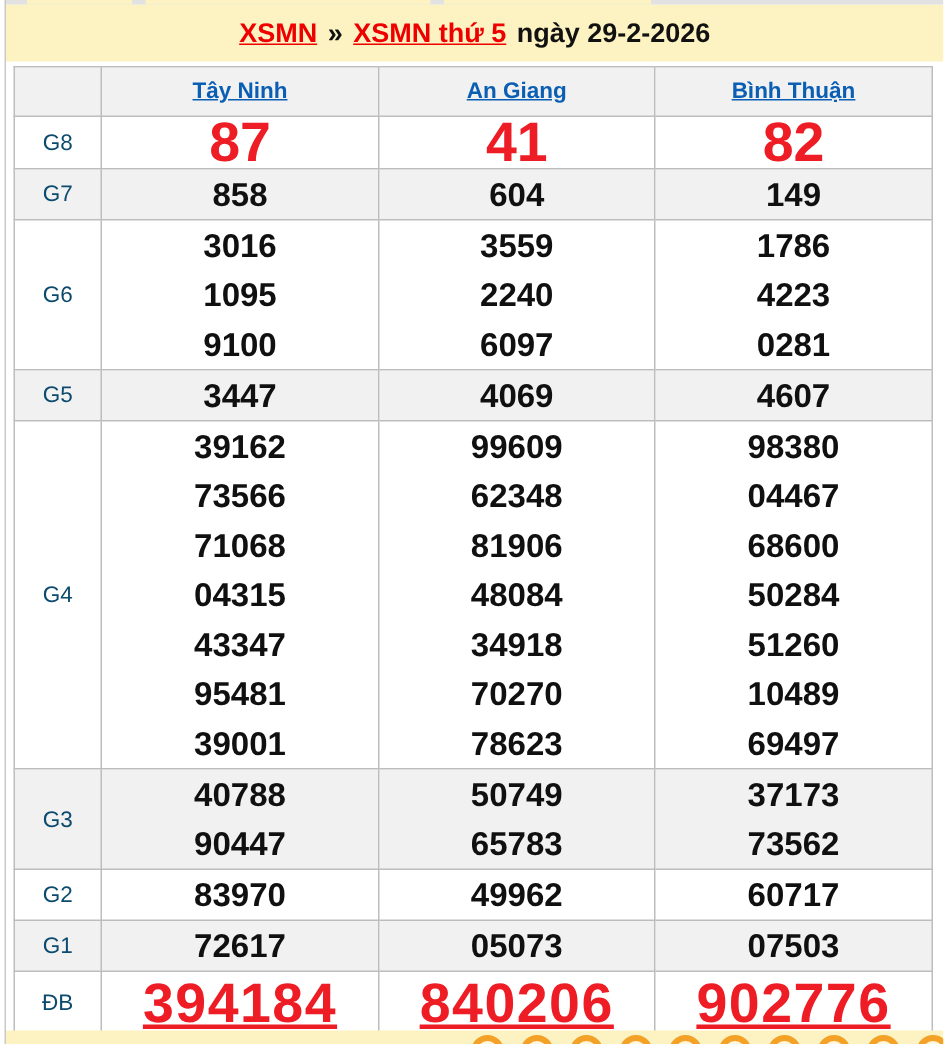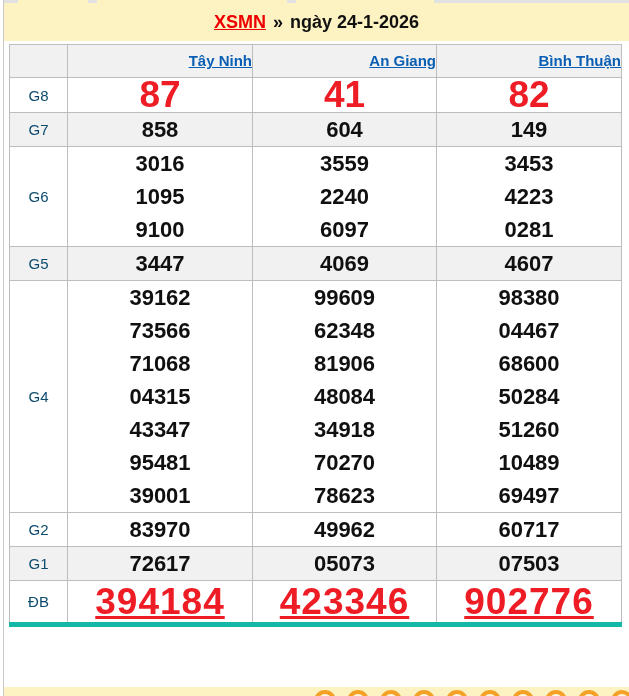--- a/index.html
+++ b/index.html
@@ -33,21 +33,21 @@
   .title-sep, .title-date { color:#111111; }
 
   
   table.results {
     border-collapse:collapse; table-layout:fixed;
     width:612px; margin:3px 0 0 5px; background:#ffffff;
   }
   table.results th, table.results td {
     border:1px solid #bdbdbd; padding:0; overflow:hidden;
   }
-  thead tr { height:33px; background:#f1f1f1;text-align:right; }
+  thead tr { height:33px; background:#f1f1f1; }
   thead th { border-bottom-color:#8f8f8f; }
   thead a.prov {
     color:#0a5fb4; font-weight:bold; font-size:15px;
     text-decoration:underline; cursor:pointer;
   }
   td.lbl-cell {
     font-size:15px; color:#0c4a6e; text-align:center;
     font-weight:normal; background:transparent;
   }
   td.vals { text-align:center; font-weight:bold; color:#101010; font-size:22px; }
@@ -76,21 +76,22 @@
 
   <div class="top-crop">
     <div class="seg seg1"></div>
     <div class="seg seg2"></div>
     <div class="seg seg3"></div>
   </div>
 
   <div class="title-bar">
     <a href="#" class="title-link">XSMN</a>
     <span class="title-sep">»</span>
-    <span class="title-date">ngày 24-1-2026</span>
+    <a href="#" class="title-link">XSMN thứ 5</a>
+    <span class="title-date">ngày 29-2-2026</span>
   </div>
 
   <table class="results">
     <colgroup>
       <col style="width:58px">
         <col style="width:185px">
         <col style="width:184px">
         <col style="width:185px">
     </colgroup>
     <thead>
@@ -138,21 +139,21 @@
             <div class="line">3016</div>
             <div class="line">1095</div>
             <div class="line">9100</div>
           </td>
           <td class="vals">
             <div class="line">3559</div>
             <div class="line">2240</div>
             <div class="line">6097</div>
           </td>
           <td class="vals">
-            <div class="line">3453</div>
+            <div class="line">1786</div>
             <div class="line">4223</div>
             <div class="line">0281</div>
           </td>
         </tr>
         <tr class="shade-gray">
           <td class="lbl-cell">G5</td>
           <td class="vals">
             <div class="line">3447</div>
           </td>
           <td class="vals">
@@ -185,20 +186,35 @@
           <td class="vals">
             <div class="line">98380</div>
             <div class="line">04467</div>
             <div class="line">68600</div>
             <div class="line">50284</div>
             <div class="line">51260</div>
             <div class="line">10489</div>
             <div class="line">69497</div>
           </td>
         </tr>
+        <tr class="shade-gray">
+          <td class="lbl-cell">G3</td>
+          <td class="vals">
+            <div class="line">40788</div>
+            <div class="line">90447</div>
+          </td>
+          <td class="vals">
+            <div class="line">50749</div>
+            <div class="line">65783</div>
+          </td>
+          <td class="vals">
+            <div class="line">37173</div>
+            <div class="line">73562</div>
+          </td>
+        </tr>
         <tr class="shade-white">
           <td class="lbl-cell">G2</td>
           <td class="vals">
             <div class="line">83970</div>
           </td>
           <td class="vals">
             <div class="line">49962</div>
           </td>
           <td class="vals">
             <div class="line">60717</div>
@@ -215,21 +231,21 @@
           <td class="vals">
             <div class="line">07503</div>
           </td>
         </tr>
         <tr class="shade-white red-big row-db">
           <td class="lbl-cell">ĐB</td>
           <td class="vals">
             <div class="line">394184</div>
           </td>
           <td class="vals">
-            <div class="line">423346</div>
+            <div class="line">840206</div>
           </td>
           <td class="vals">
             <div class="line">902776</div>
           </td>
         </tr>
       </tbody>
   </table>
 
   <div class="bottom-strip" id="balls">
       <span class="ball" style="left: 310px;"></span>

